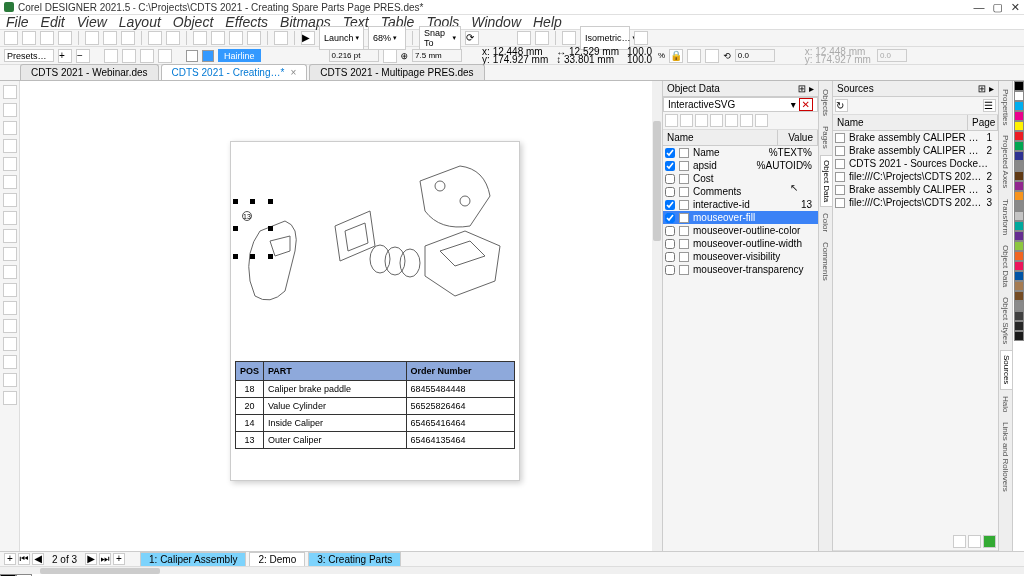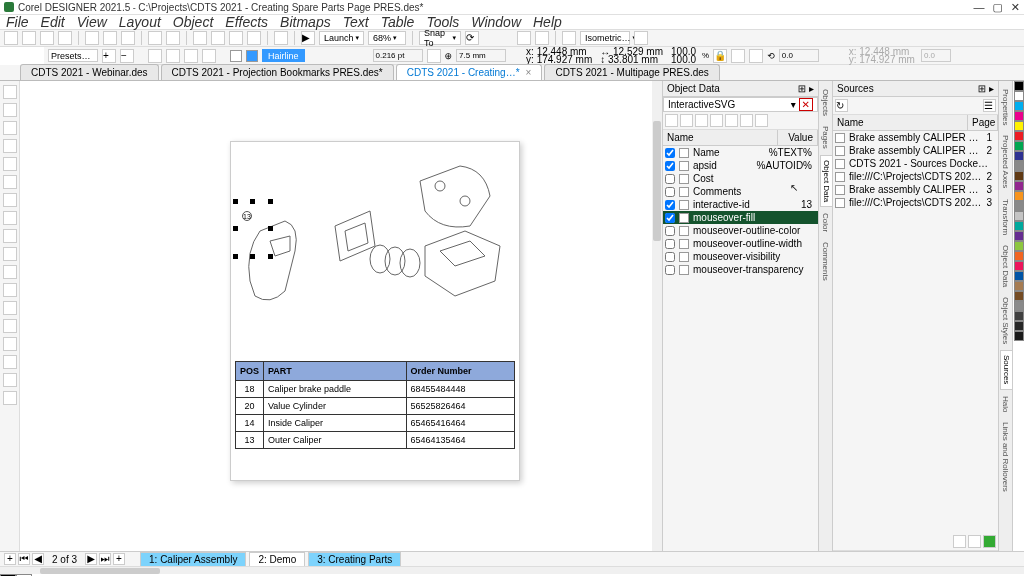--- a/index.html
+++ b/index.html
@@ -10,24 +10,24 @@
 .titlebar .title { flex: 1; font-size: 9px; color: #333; }
 .titlebar .win-btns { display: flex; gap: 8px; }
 .titlebar .win-btns span { font-size: 11px; color: #333; cursor: pointer; }
 
 .menubar { height: 14px; display: flex; align-items: center; padding: 0 6px; gap: 12px; background: #fff; }
 .menubar span { font-size: 14px; color: #333; cursor: pointer; font-style: italic; }
 
 .toolbar1 { height: 18px; display: flex; align-items: center; padding: 0 4px; gap: 4px; background: #f5f5f5; border-top: 1px solid #ddd; border-bottom: 1px solid #ddd; }
 .toolbar1 .tb-btn { width: 14px; height: 14px; border: 1px solid #ccc; background: #fff; display: inline-block; }
 .toolbar1 .tb-sep { width: 1px; height: 14px; background: #ccc; margin: 0 2px; }
-.toolbar1 .tb-dd { height: 14px; padding: 0 4px; border: 1px solid #ccc; background: #fff; font-size: 9px; display: flex; align-items: center; gap: 2px; }
+.toolbar1 .tb-dd { height: 24px; padding: 0 4px; border: 1px solid #ccc; background: #fff; font-size: 9px; display: flex; align-items: center; gap: 2px; }
 .toolbar1 .tb-dd::after { content: "▾"; font-size: 7px; }
 
-.toolbar2 { height: 18px; display: flex; align-items: center; padding: 0 4px; gap: 4px; background: #f5f5f5; border-bottom: 1px solid #ddd; margin-left: 44px; }
+.toolbar2 { height: 18px; display: flex; align-items: center; padding: 0 4px; gap: 4px; background: #f5f5f5; border-bottom: 1px solid #ddd; }
 .toolbar2 .preset { width: 50px; height: 13px; border: 1px solid #ccc; background: #fff; font-size: 9px; padding: 0 2px; }
 .toolbar2 .tb-btn { width: 14px; height: 14px; border: 1px solid #ccc; background: #fff; }
 .toolbar2 .toggle-btn { width: 12px; height: 12px; border: 1px solid #999; background: #fff; }
 .toolbar2 .toggle-btn.active { background: #3399ff; }
 .toolbar2 .hairline { background: #3399ff; color: #fff; padding: 0 6px; height: 13px; font-size: 9px; display: flex; align-items: center; }
 .toolbar2 .nud { width: 50px; height: 13px; border: 1px solid #ccc; font-size: 8px; padding: 0 2px; display: flex; align-items: center; }
 .toolbar2 .dim-group { display: flex; flex-direction: column; font-size: 7px; line-height: 8px; margin: 0 2px; }
 
 .tabbar { height: 16px; display: flex; align-items: flex-end; padding: 0 20px; background: #f5f5f5; border-bottom: 1px solid #bbb; }
 .tabbar .tab { padding: 2px 10px; font-size: 9px; background: #e8e8e8; border: 1px solid #bbb; border-bottom: none; margin-right: 2px; border-radius: 3px 3px 0 0; cursor: pointer; }
@@ -56,21 +56,21 @@
 
 .right-dockers { width: 156px; background: #f5f5f5; border-left: 1px solid #ccc; display: flex; flex-direction: column; }
 .right-dockers2 { width: 166px; background: #f5f5f5; border-left: 1px solid #ccc; display: flex; flex-direction: column; }
 .docker-title { font-size: 9px; padding: 2px 4px; background: #eee; border-bottom: 1px solid #ccc; display: flex; justify-content: space-between; }
 .docker-row { display: flex; padding: 2px; gap: 2px; border-bottom: 1px solid #ddd; }
 .docker-row .db { width: 13px; height: 13px; border: 1px solid #ccc; background: #fff; }
 .docker-header { display: flex; font-size: 9px; background: #eee; border-bottom: 1px solid #ccc; }
 .docker-header .col { padding: 2px 4px; border-right: 1px solid #ccc; }
 .od-row { display: flex; align-items: center; padding: 1px 2px; font-size: 9px; gap: 4px; }
 .od-row input[type=checkbox] { width: 10px; height: 10px; }
-.od-row.selected { background: #14532d; color: #fff; }
+.od-row.selected { background: #3b82f6; color: #fff; }
 .od-row .val { margin-left: auto; padding-right: 4px; }
 .src-row { display: flex; align-items: center; padding: 1px 2px; font-size: 9px; gap: 4px; }
 .src-row .pg { margin-left: auto; padding-right: 4px; }
 .src-icon { width: 10px; height: 10px; border: 1px solid #999; background: #fff; }
 
 .side-tabs { width: 14px; background: #eee; border-left: 1px solid #ccc; display: flex; flex-direction: column; align-items: center; padding-top: 4px; gap: 2px; }
 .side-tabs .st { writing-mode: vertical-rl; font-size: 8px; padding: 4px 1px; color: #555; cursor: pointer; }
 .side-tabs .st.active { background: #fff; color: #000; border: 1px solid #ccc; border-right: none; }
 
 .color-strip { width: 12px; background: #fff; border-left: 1px solid #ccc; display: flex; flex-direction: column; }
@@ -194,21 +194,20 @@
   <span style="width:20px"></span>
   <div class="dim-group" style="color:#aaa">
     <span>x: <span>12.448 mm</span></span>
     <span>y: <span>174.927 mm</span></span>
   </div>
   <span class="nud" style="width:30px;color:#aaa">0.0</span>
 </div>
 
 <div class="tabbar">
   <div class="tab"><span>CDTS 2021 - Webinar.des</span></div>
-  <div class="tab"><span>CDTS 2021 - Projection Bookmarks PRES.des*</span></div>
   <div class="tab active"><span>CDTS 2021 - Creating…*</span><span class="x">×</span></div>
   <div class="tab"><span>CDTS 2021 - Multipage PRES.des</span></div>
 </div>
 
 <div class="main">
   <div class="left-tools">
     <div class="lt"></div>
     <div class="lt"></div>
     <div class="lt"></div>
     <div class="lt"></div>

